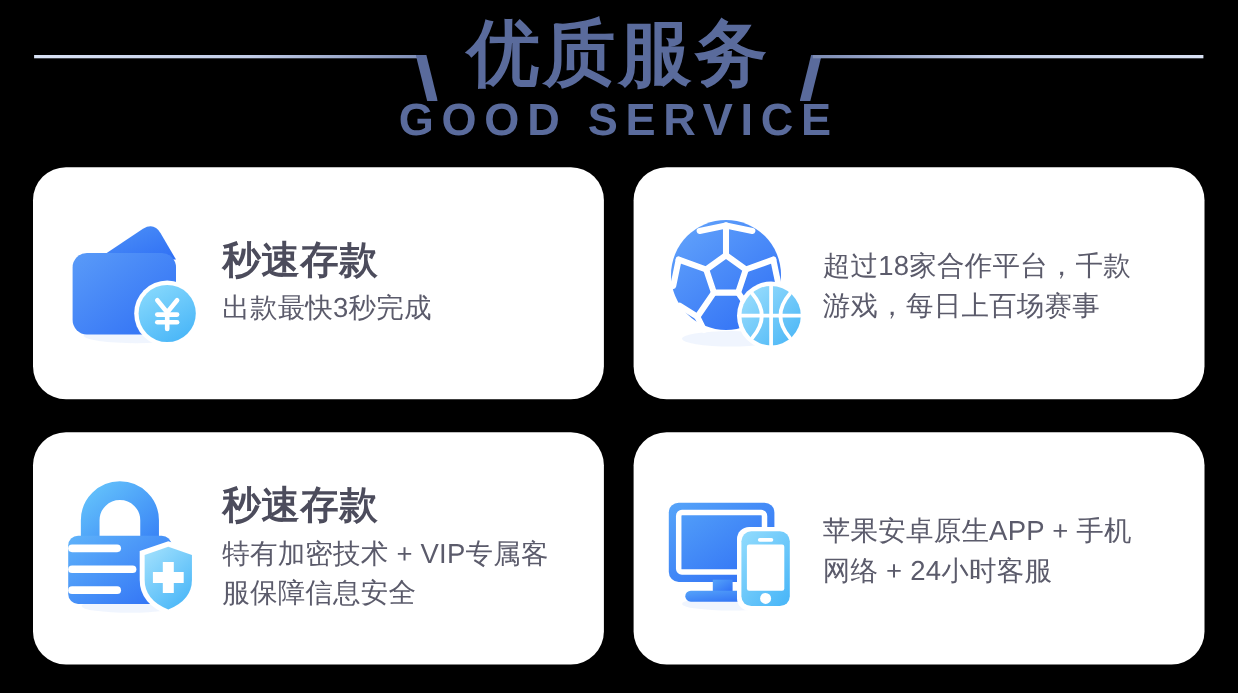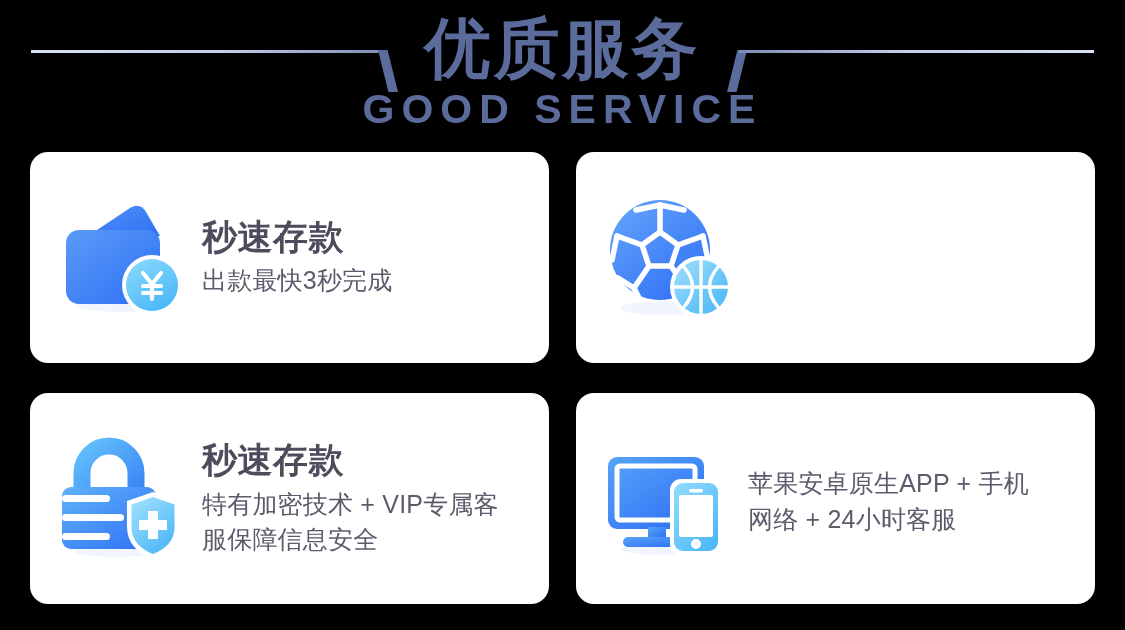--- a/index.html
+++ b/index.html
@@ -95,21 +95,21 @@
     top: 152px;
     width: 1065px;
     display: grid;
     grid-template-columns: 519px 519px;
     grid-template-rows: 211px 211px;
     column-gap: 27px;
     row-gap: 30px;
   }
   .card {
     background: #ffffff;
-    border-radius: 18px;
+    border-radius: 30px;
     display: flex;
     align-items: center;
     padding: 0 18px 0 22px;
     box-sizing: border-box;
     overflow: hidden;
   }
   .card-icon {
     flex: 0 0 auto;
     width: 140px;
     height: 140px;
@@ -243,20 +243,24 @@
         <circle cx="103" cy="99" r="27" fill="url(#bg)"></circle>
         <g fill="none" stroke="#ffffff" stroke-width="3.4" stroke-linecap="round">
           <path d="M103 72 V126"></path>
           <path d="M76 99 H130"></path>
           <path d="M86 79 Q103 99 86 119"></path>
           <path d="M120 79 Q103 99 120 119"></path>
         </g>
       </svg>
     </div>
     <div class="card-body">
+      <div class="card-desc">
+        <div>超过18家合作平台，千款</div>
+        <div>游戏，每日上百场赛事</div>
+      </div>
     </div>
   </div>
 
   <div class="card">
     <div class="card-icon">
       <svg class="icon-svg" viewBox="0 0 140 140" xmlns="http://www.w3.org/2000/svg">
         <defs>
           <linearGradient id="lg" x1="0" y1="0" x2="1" y2="1">
             <stop offset="0" stop-color="#62c0fb"></stop>
             <stop offset="1" stop-color="#3b86f6"></stop>

